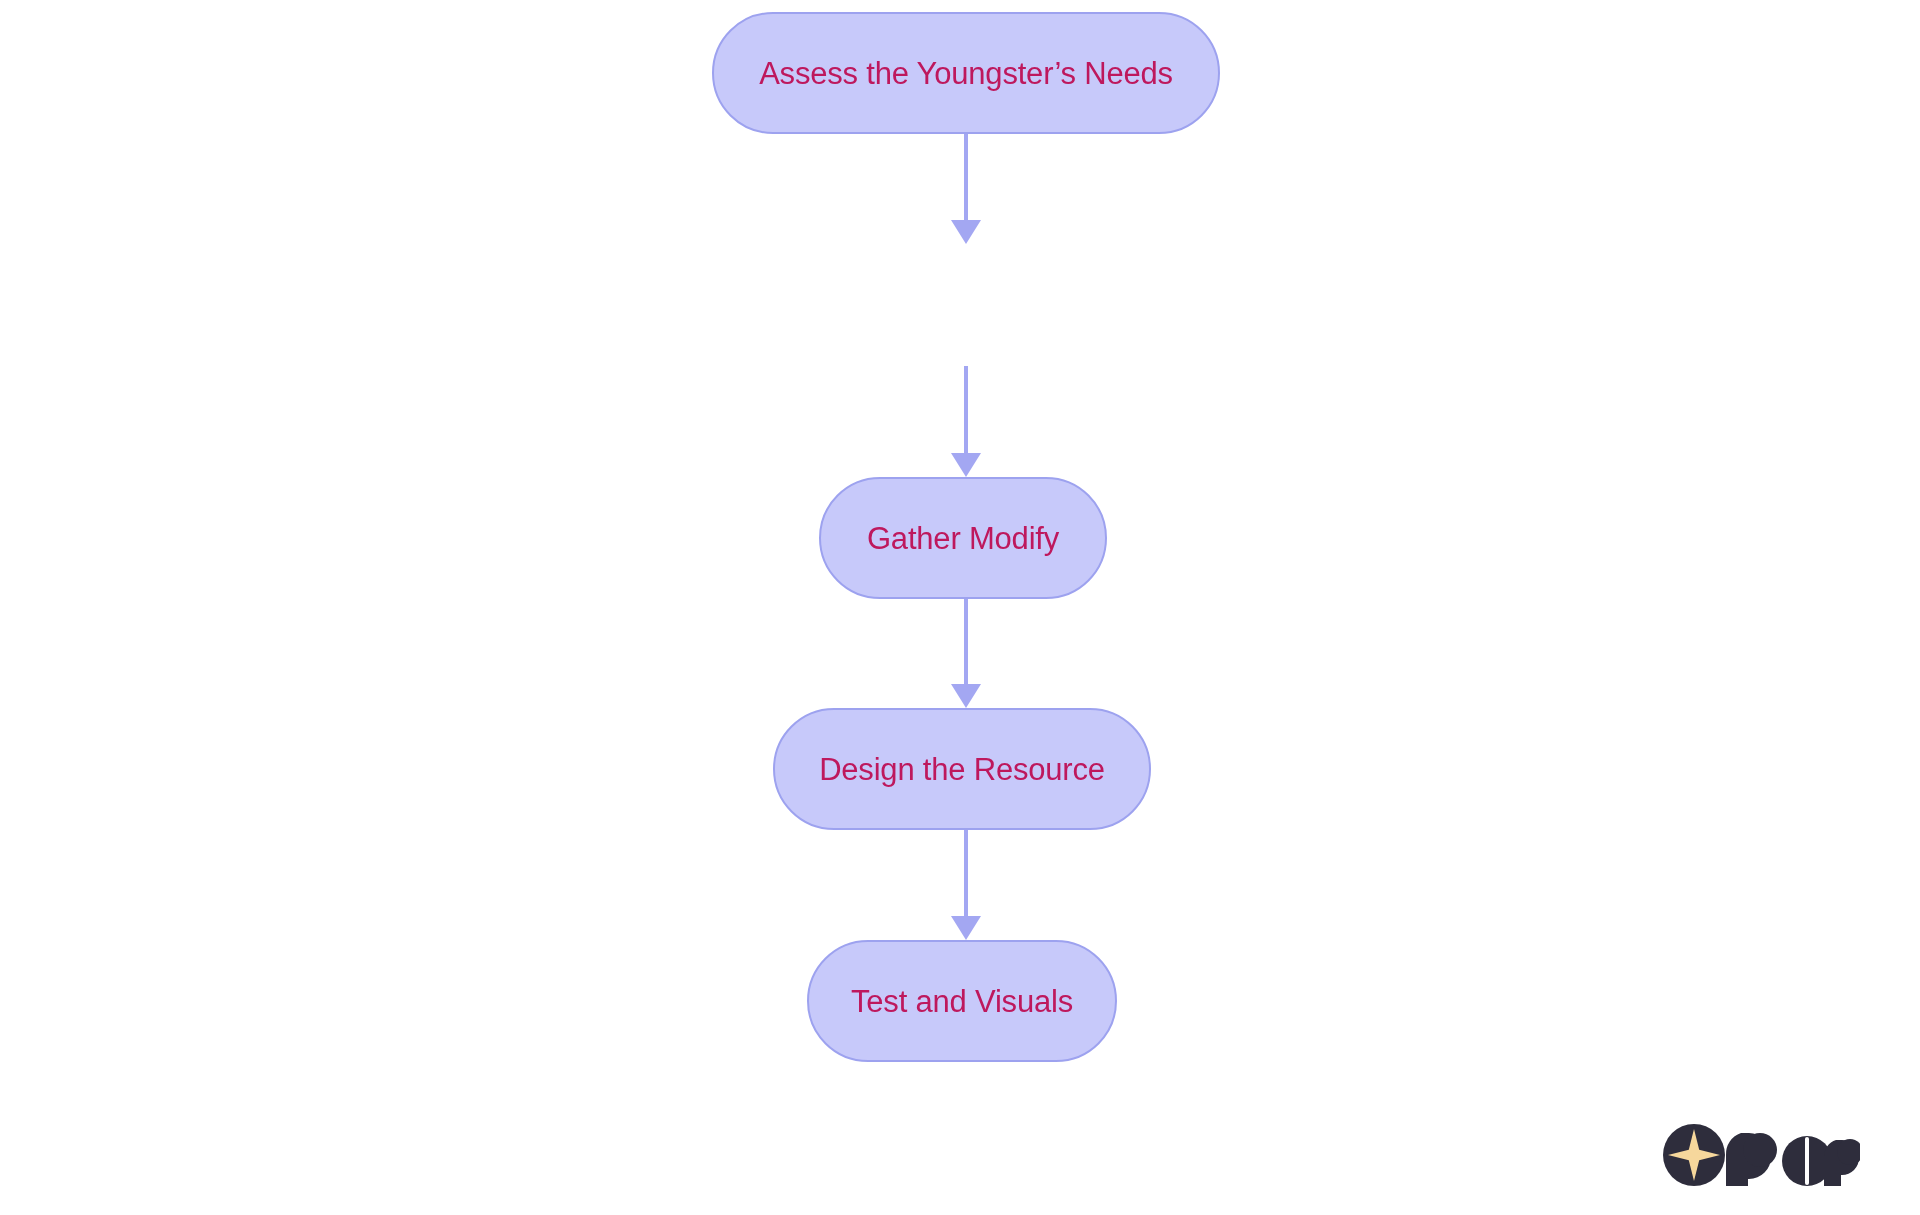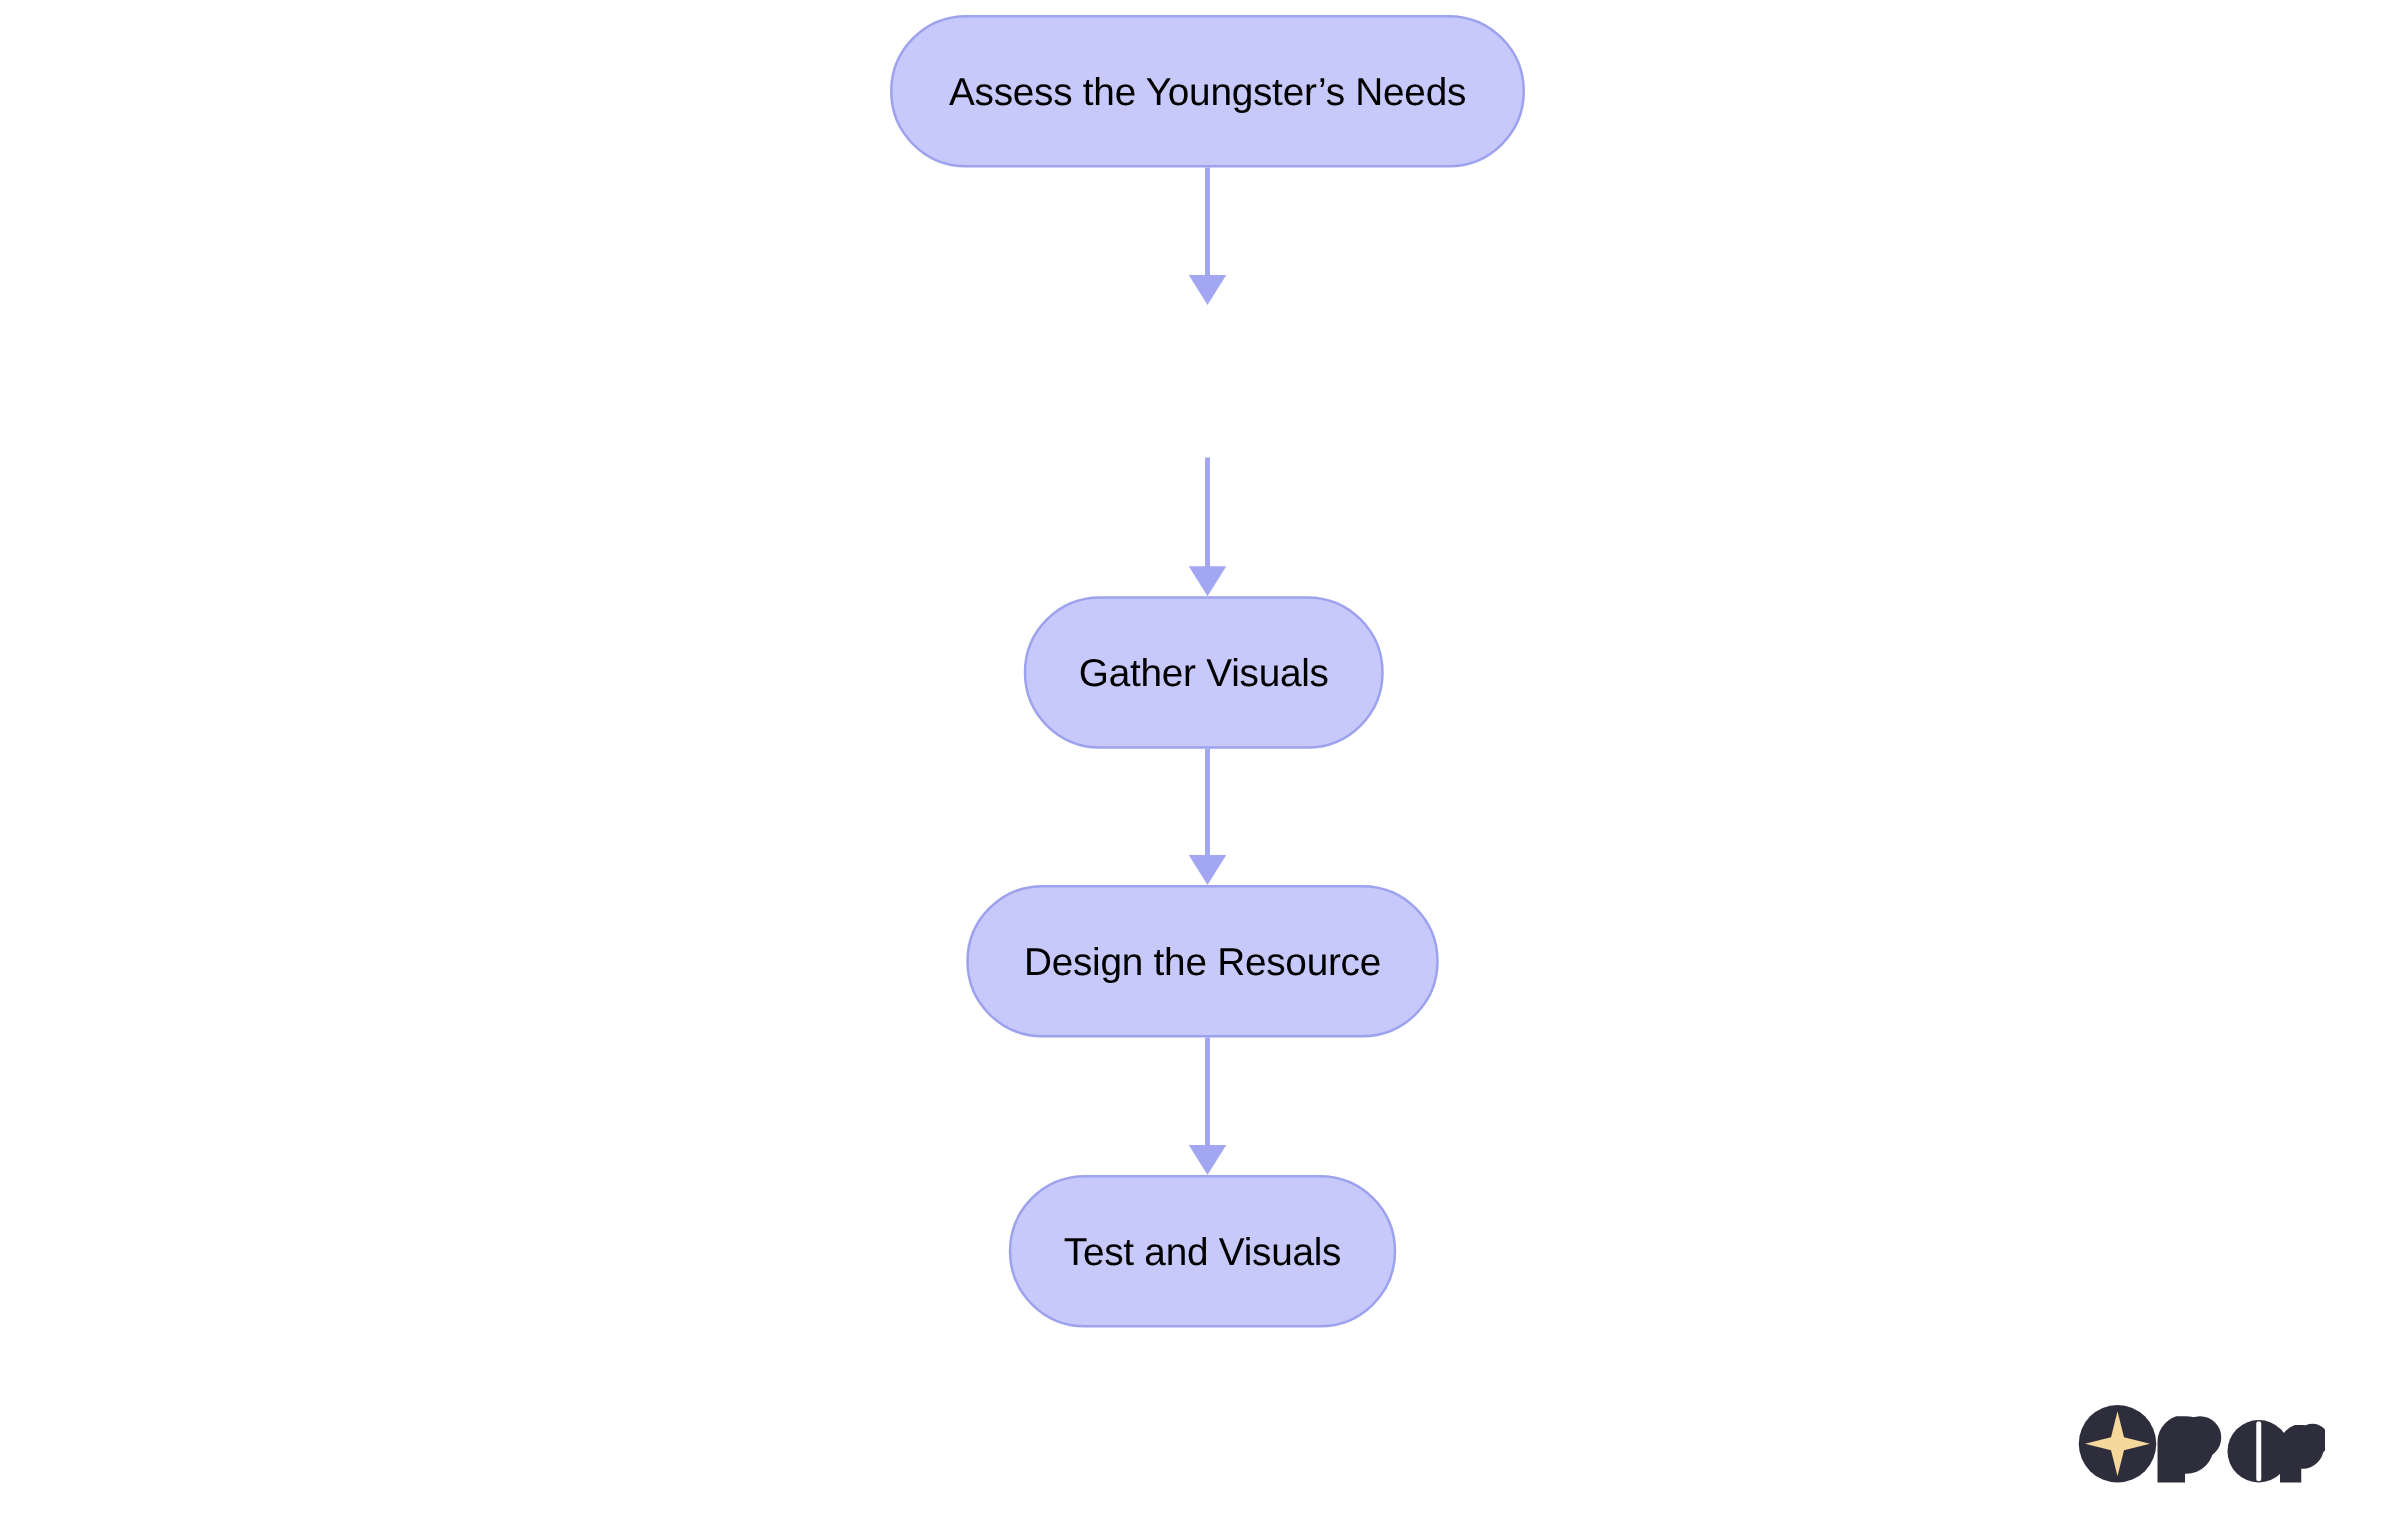--- a/index.html
+++ b/index.html
@@ -26,21 +26,21 @@
   
   .node {
     position: absolute;
     box-sizing: border-box;
     background: #c7c9fa;
     border: 2px solid #9da2ef;
     border-radius: 999px;
     display: flex;
     align-items: center;
     justify-content: center;
-    color: #000000;
+    color: #be185d;
     font-family: "Liberation Sans", sans-serif;
     font-weight: 400;
     letter-spacing: -0.2px;
     white-space: nowrap;
   }
 
   .node-label {
     display: block;
     line-height: 1;
   }
@@ -113,21 +113,21 @@
     <div class="conn-head"></div>
   </div>
 
 
   <div class="connector" id="conn-1">
     <div class="conn-line"></div>
     <div class="conn-head"></div>
   </div>
 
   <div class="node" id="node-2">
-    <span class="node-label">Gather Visuals</span>
+    <span class="node-label">Gather Modify</span>
   </div>
 
   <div class="connector" id="conn-2">
     <div class="conn-line"></div>
     <div class="conn-head"></div>
   </div>
 
   <div class="node" id="node-3">
     <span class="node-label">Design the Resource</span>
   </div>

